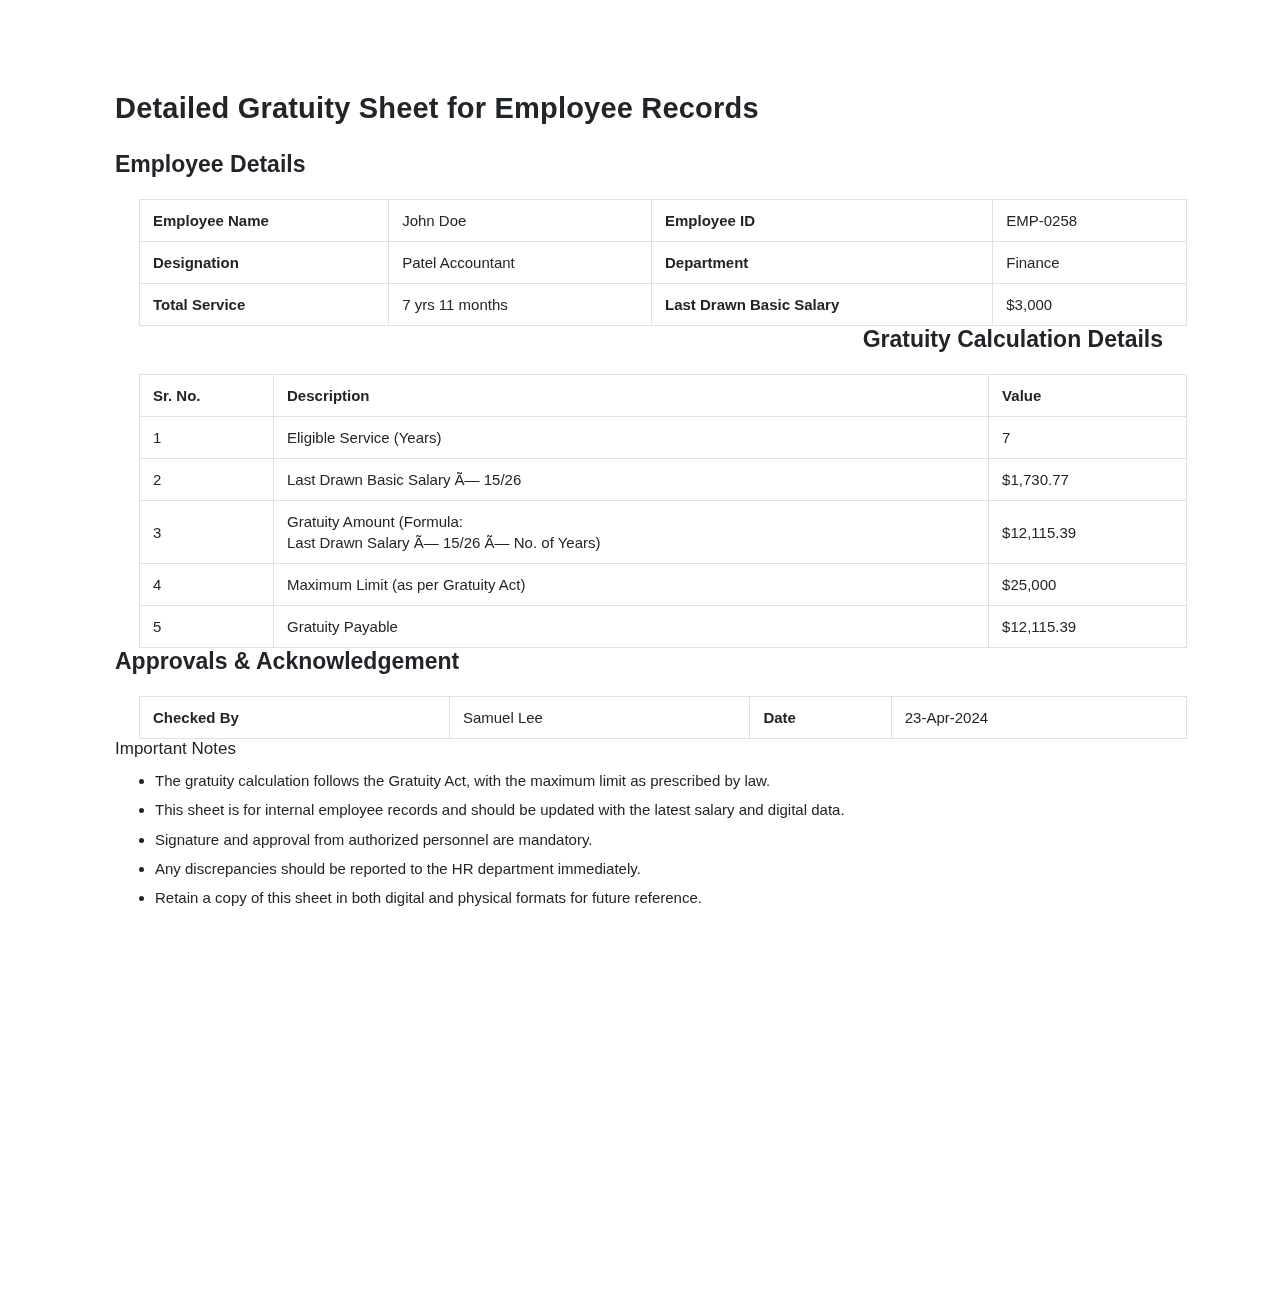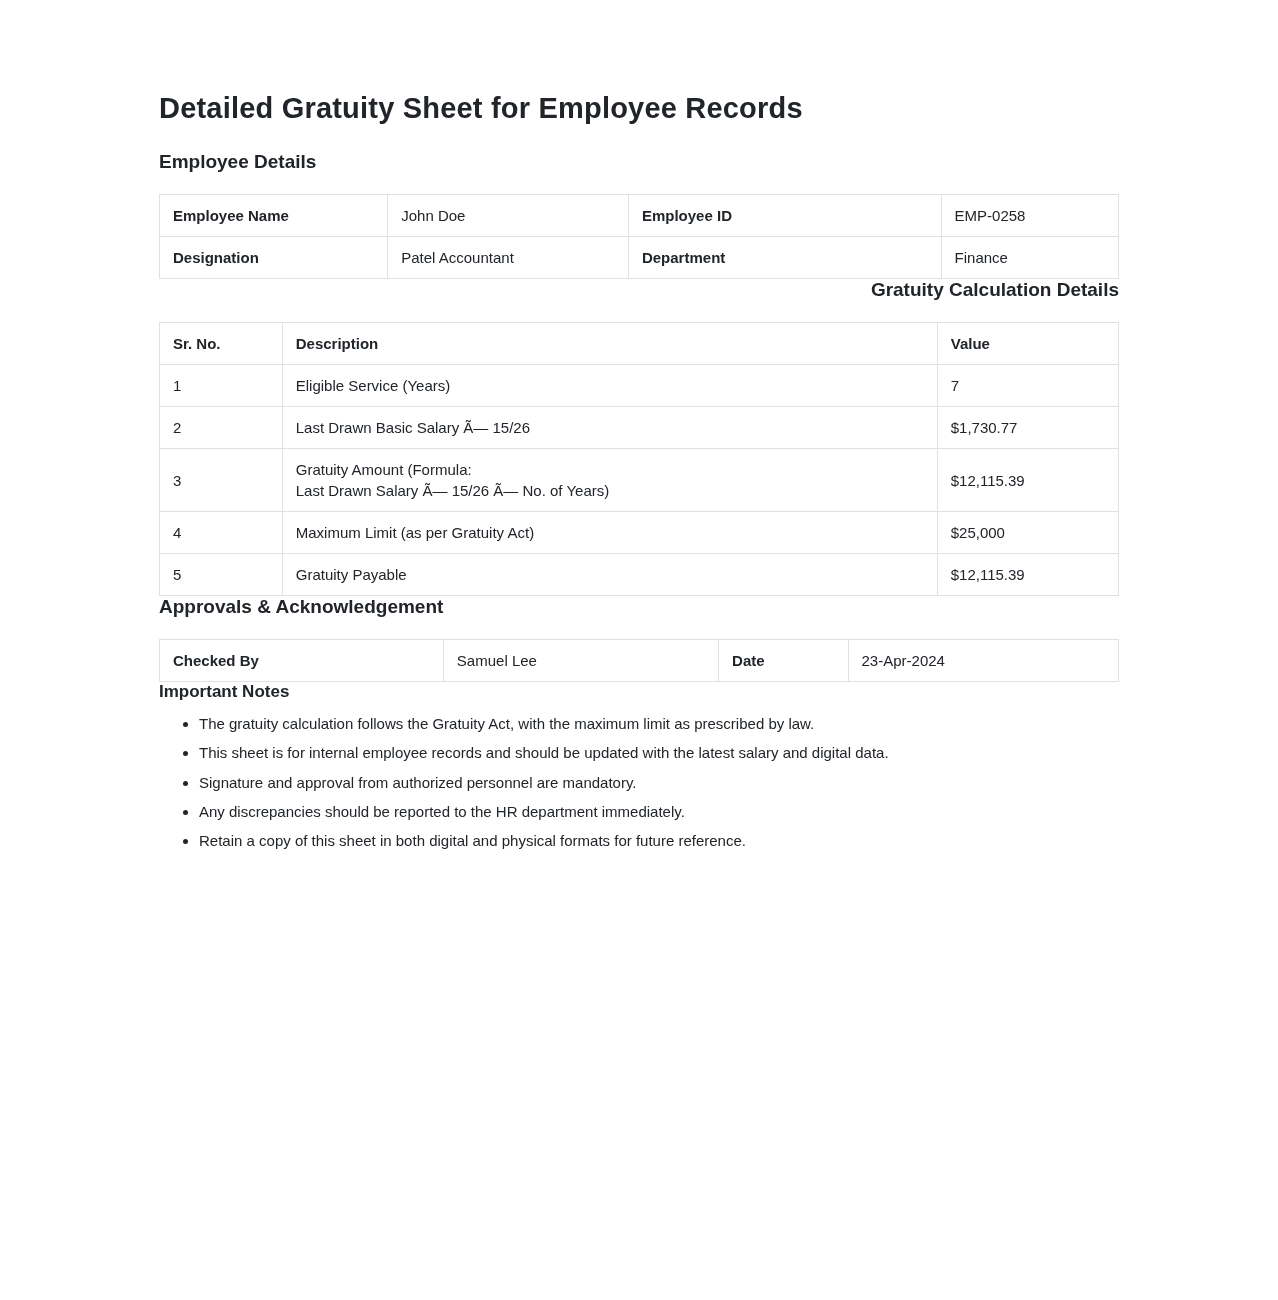--- a/index.html
+++ b/index.html
@@ -9,46 +9,47 @@
     background: #ffffff;
     color: #212529;
     font-family: "Liberation Sans", "DejaVu Sans", sans-serif;
   }
   .page {
     width: 1278px;
     min-height: 1300px;
     background: #ffffff;
   }
   .container {
-    width: 960px;
+    width: 1048px;
     margin: 0 auto;
     padding-top: 92px;
   }
   h1.doc-title {
     font-size: 29px;
     font-weight: 700;
     margin: 0 0 26px 0;
     letter-spacing: 0.2px;
   }
   h2.section-heading {
-    font-size: 19px;
+    font-size: 23px;
     font-weight: 700;
     margin: 0 0 21px 0;
   }
   h3.notes-heading {
     font-size: 17px;
-    font-weight: 700;
+    font-weight: 400;
     margin: 0 0 0 0;
   }
   .section-gap { margin-top: 38px; text-align: right; }
   .section-gap-lg { margin-top: 37px; }
   table {
     width: 100%;
     border-collapse: collapse;
     table-layout: fixed;
+    margin-left: 24px;
   }
   td, th {
     border: 1px solid #dee2e6;
     padding: 10px 13px;
     font-size: 15px;
     line-height: 1.4;
     text-align: left;
     vertical-align: middle;
     font-weight: 400;
     overflow-wrap: break-word;
@@ -88,20 +89,26 @@
           <td class="lbl">Employee Name</td>
           <td>John Doe</td>
           <td class="lbl">Employee ID</td>
           <td>EMP-0258</td>
         </tr>
         <tr>
           <td class="lbl">Designation</td>
           <td>Patel Accountant</td>
           <td class="lbl">Department</td>
           <td>Finance</td>
+        </tr>
+        <tr>
+          <td class="lbl">Total Service</td>
+          <td>7 yrs 11 months</td>
+          <td class="lbl">Last Drawn Basic Salary</td>
+          <td>$3,000</td>
         </tr>
       </tbody>
     </table>
 
     <h2 class="section-heading section-gap">Gratuity Calculation Details</h2>
 
     <table>
       <colgroup>
         <col style="width:12.8%">
           <col style="width:68.3%">

